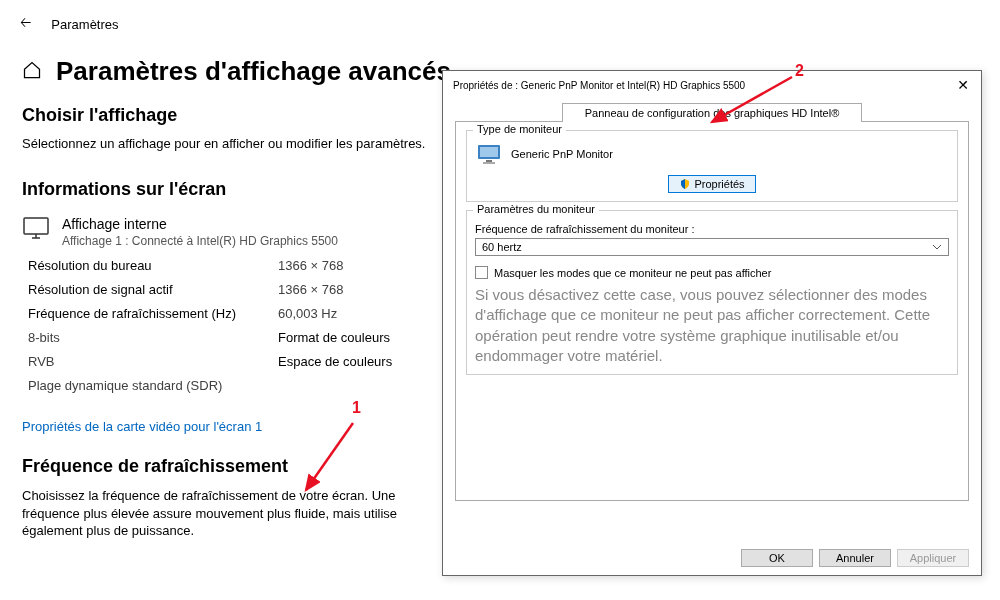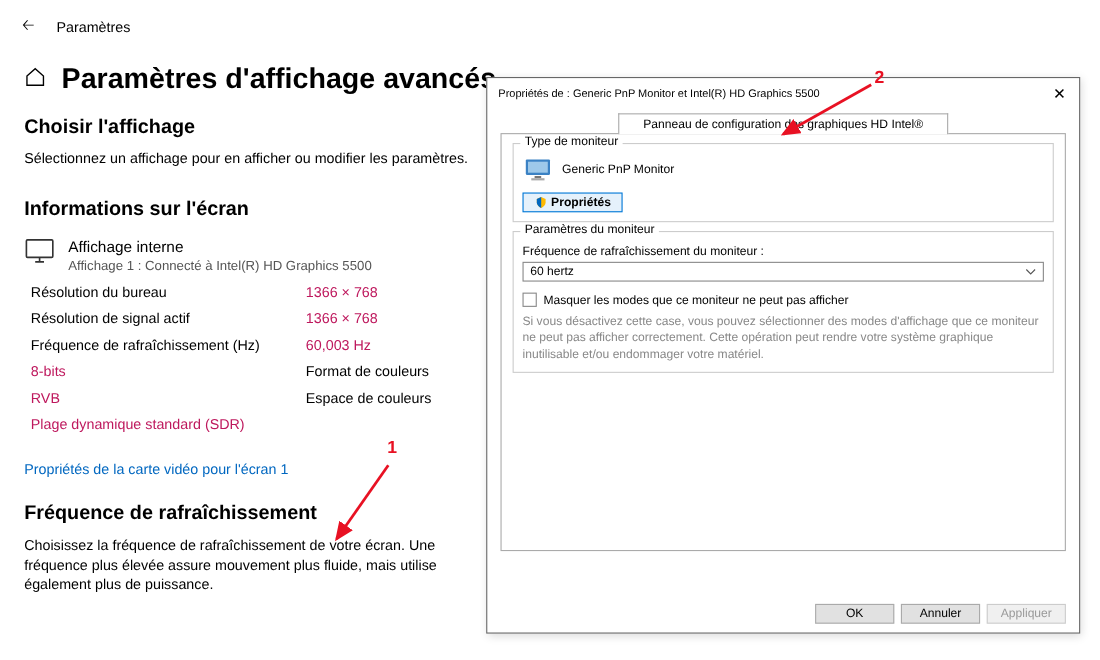--- a/index.html
+++ b/index.html
@@ -16,21 +16,21 @@
 .section-h { font-size: 18px; font-weight: 600; margin-top: 12px; margin-bottom: 10px; }
 .sub-text { font-size: 13px; margin-bottom: 10px; color: #000; }
 .display-select { display: flex; align-items: center; justify-content: space-between; border: 1px solid #999; padding: 6px 8px; width: 272px; cursor: pointer; font-size: 14px; }
 .display-select svg { width: 12px; height: 12px; }
 .monitor-row { display: flex; align-items: flex-start; gap: 12px; margin-bottom: 10px; }
 .monitor-icon svg { width: 28px; height: 24px; }
 .monitor-name { font-size: 14px; }
 .monitor-sub { font-size: 12px; color: #555; margin-top: 2px; }
 .info-grid { display: grid; grid-template-columns: 250px 200px; row-gap: 9px; font-size: 13px; margin-left: 6px; }
 .info-grid .lab { color: #000; }
-.info-grid .val { color: #be185d; }
+.info-grid .val { color: #404040; }
 .link { color: #0067c0; font-size: 13px; cursor: pointer; margin-top: 26px; display: inline-block; }
 .refresh-desc { font-size: 13px; margin-top: 8px; max-width: 410px; line-height: 1.35; }
 
 
 .dialog { position: absolute; left: 442px; top: 70px; width: 540px; height: 506px; background: #fff; border: 1px solid #666; box-shadow: 2px 2px 8px rgba(0,0,0,0.15); font-family: "Segoe UI", Arial, sans-serif; font-size: 11px; }
 .dialog-titlebar { display: flex; align-items: center; justify-content: space-between; padding: 6px 8px 6px 10px; }
 .dialog-title { font-size: 10px; }
 .dialog-close { font-size: 14px; cursor: pointer; padding: 0 4px; }
 .dialog-body { padding: 4px 12px 0 12px; }
 .tabs { position: relative; }
@@ -38,31 +38,31 @@
 .tab-row.upper { justify-content: center; }
 .tab { border: 1px solid #aaa; background: #fff; font-size: 11px; padding: 3px 0; text-align: center; cursor: pointer; border-bottom: none; }
 .tab-row.upper .tab { flex: 0 0 300px; }
 .tab-row.lower .tab { flex: 1 1 0; }
 .tab.active { background: #fff; border-bottom: 1px solid #fff; position: relative; top: 1px; }
 .tab-panel { border: 1px solid #aaa; padding: 8px 10px 10px 10px; min-height: 380px; margin-top: -1px; background: #fff; }
 .groupbox { border: 1px solid #ccc; padding: 6px 8px 8px 8px; margin-bottom: 8px; position: relative; }
 .groupbox-title { position: absolute; top: -8px; left: 6px; background: #fff; padding: 0 4px; font-size: 11px; }
 .monitor-line { display: flex; align-items: center; gap: 8px; margin-top: 6px; }
 .monitor-line svg { width: 28px; height: 22px; }
-.btn-row { display: flex; justify-content: flex-start; margin-top: 10px; font-weight: bold; }
+.btn-row { display: flex; justify-content: center; margin-top: 10px; }
 .btn { border: 1px solid #0078d7; background: #e5f1fb; font-size: 11px; padding: 2px 10px; cursor: pointer; display: flex; align-items: center; gap: 3px; }
 .btn.plain { border: 1px solid #aaa; background: #e1e1e1; }
 .btn.disabled { color: #999; border-color: #ccc; background: #f0f0f0; cursor: default; }
 .shield { width: 12px; height: 12px; }
 .field-label { font-size: 11px; margin-top: 6px; }
 .dropdown { display: flex; align-items: center; justify-content: space-between; border: 1px solid #888; background: #fff; padding: 2px 6px; margin-top: 3px; cursor: pointer; }
 .dropdown svg { width: 10px; height: 10px; }
 .checkbox-row { display: flex; align-items: flex-end; gap: 6px; margin-top: 10px; font-size: 11px; }
 .checkbox { width: 13px; height: 13px; border: 1px solid #888; background: #fff; cursor: pointer; }
-.hint { font-size: 11px; color: #888; margin-top: 6px; line-height: 1.35; }
+.hint { font-size: 15px; color: #888; margin-top: 6px; line-height: 1.35; }
 .dialog-footer { position: absolute; bottom: 8px; right: 12px; display: flex; gap: 6px; }
 .dialog-footer .btn { min-width: 72px; justify-content: center; }
 
 
 .annot { position: absolute; pointer-events: none; z-index: 100; }
 .annot-num { font-weight: 700; color: #e81123; font-size: 16px; }
 </style>
 </head>
 <body>
 

